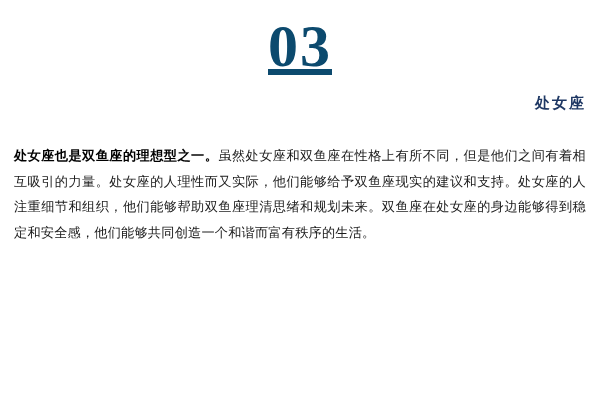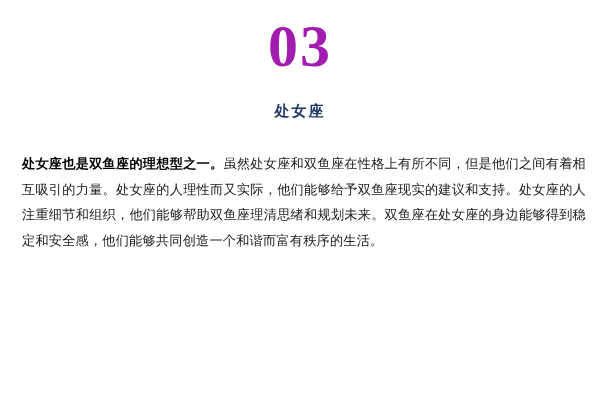--- a/index.html
+++ b/index.html
@@ -16,45 +16,46 @@
   }
   .page {
     position: relative;
     width: 600px;
     height: 400px;
     box-sizing: border-box;
     padding: 0 14px;
   }
   .number {
     text-align: center;
-    color: #a21caf;
+    color: #0c4a6e;
     font-family: "Liberation Serif", serif;
     font-size: 60px;
     font-weight: 700;
     letter-spacing: 2px;
     line-height: 1;
     padding-top: 16px;
+    text-decoration: underline;
   }
   .sign-title {
-    text-align: center;
+    text-align: right;
     color: #1f3864;
     font-size: 15px;
     font-weight: 700;
     letter-spacing: 2px;
-    margin-top: 26px;
+    margin-top: 18px;
   }
   .body-block {
     margin-top: 30px;
   }
   .para {
     font-size: 13.2px;
     line-height: 1.95;
     text-align: justify;
     color: #1a1a1a;
-    margin: 0 0 16px 8px;
+    margin: 0 0 16px 0;
     letter-spacing: 0.2px;
   }
   .para.second {
     margin-bottom: 0;
   }
   .lead {
     font-weight: 700;
     color: #000000;
   }
 </style>

